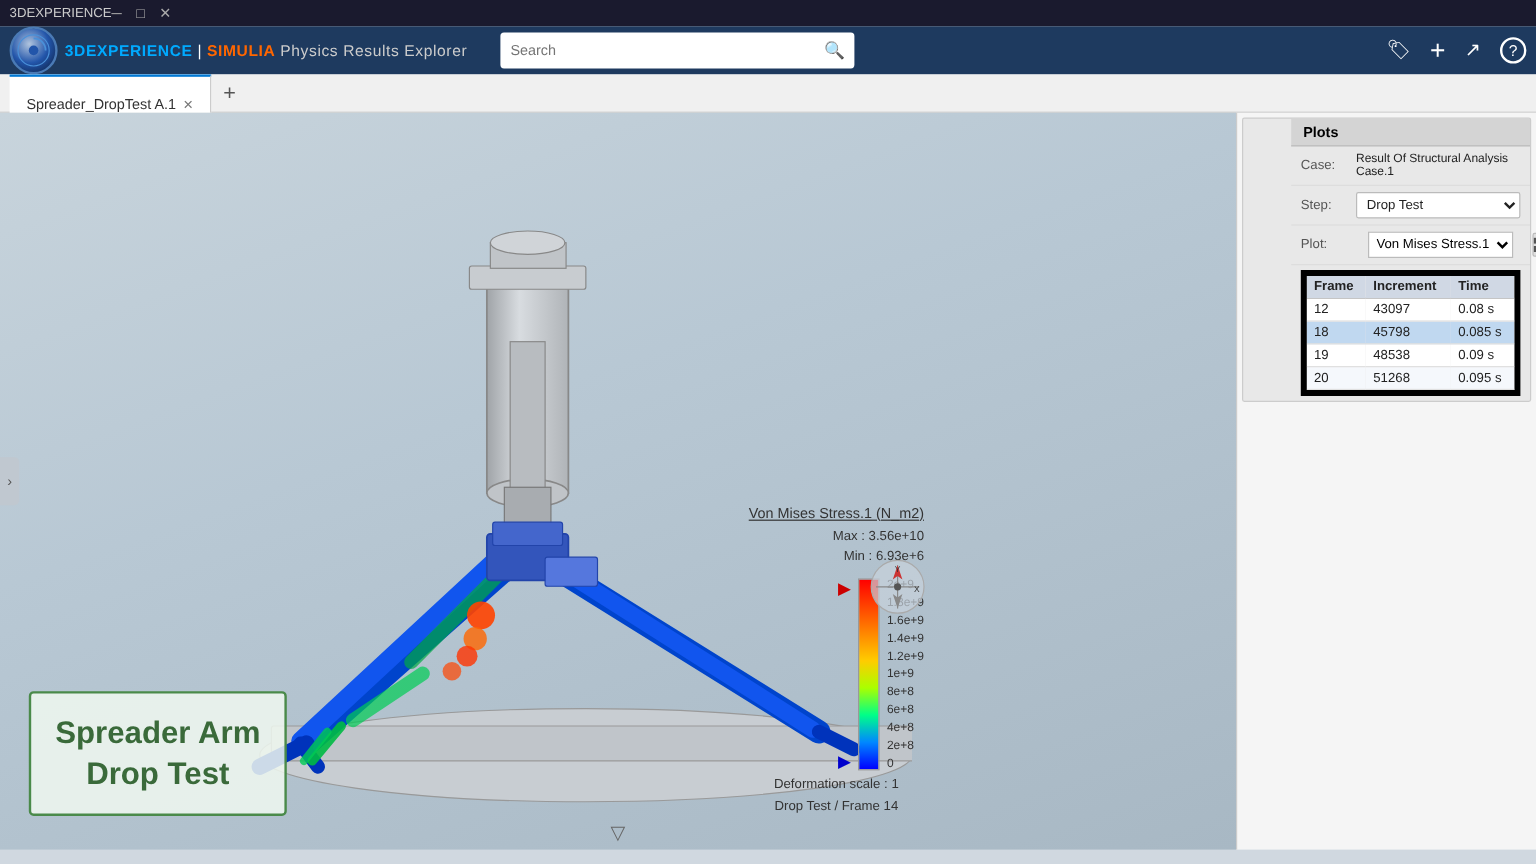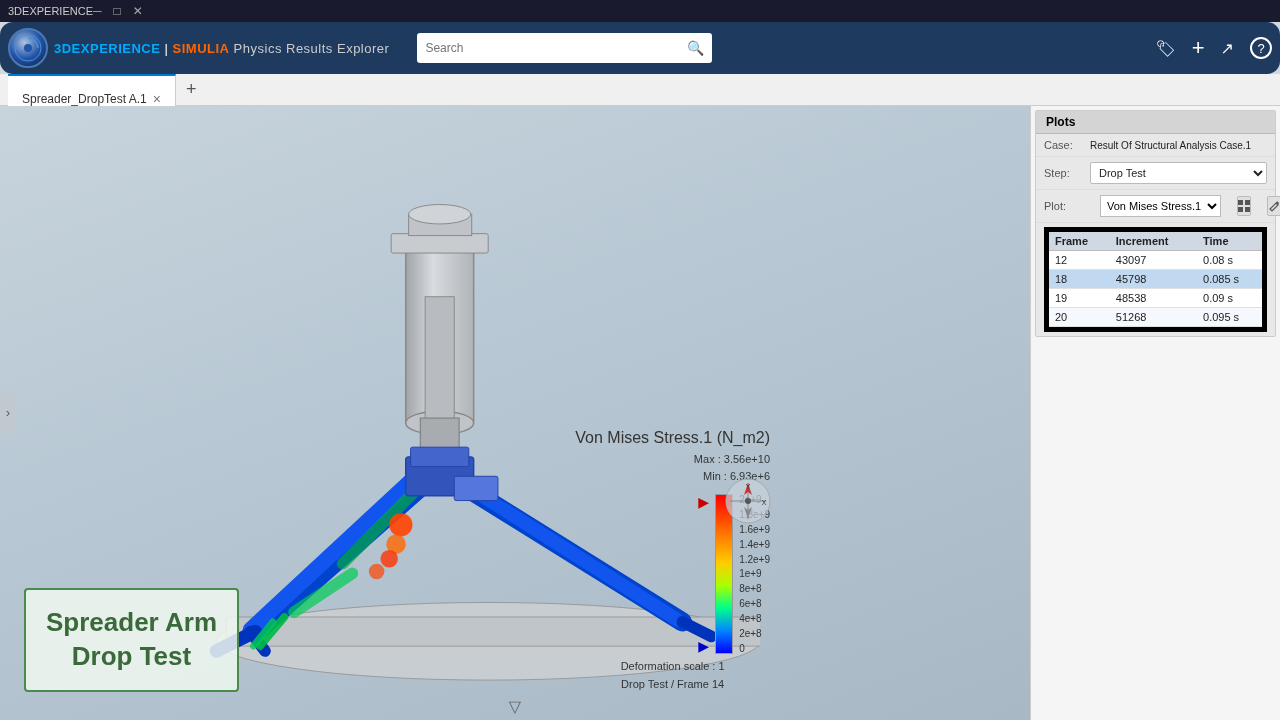--- a/index.html
+++ b/index.html
@@ -9,22 +9,22 @@
     #titlebar {
       width: 100%; height: 22px; background: #1a1a2e;
       display: flex; align-items: center; padding: 0 8px;
       color: #ccc; font-size: 11px; user-select: none;
     }
     #titlebar .win-controls { display: flex; gap: 12px; }
     #titlebar .win-controls span { cursor: pointer; font-size: 12px; color: #aaa; }
 
     
     #navbar {
-      width: 100%; height: 52px; background: #1e3a5f;
-      display: flex; align-items: center; padding: 0 8px; gap: 8px; border-radius: 13px;
+      width: 100%; height: 40px; background: #1e3a5f;
+      display: flex; align-items: center; padding: 0 8px; gap: 8px;
     }
     #navbar .logo-area { display: flex; align-items: center; gap: 6px; }
     #navbar .logo-circle {
       width: 40px; height: 40px; border-radius: 50%;
       background: radial-gradient(circle at 40% 35%, #b0c4de, #2255aa, #0a1a3a);
       border: 2px solid #4a7ab5; display: flex; align-items: center; justify-content: center;
       font-size: 10px; color: #fff; font-weight: bold;
     }
     #navbar .brand-text { color: #fff; font-size: 13px; font-weight: 300; letter-spacing: 0.5px; }
     #navbar .brand-text span.exp { color: #00aaff; font-weight: 700; }
@@ -87,21 +87,21 @@
       text-align: center;
     }
     #label-box .label-text {
       font-size: 26px; font-weight: 700; color: #3a6a3a; line-height: 1.3;
     }
 
     
     #legend {
       position: absolute; right: 260px; bottom: 30px;
     }
-    #legend .legend-title { font-size: 16px; color: #333; margin-bottom: 4px; text-align: right; }
+    #legend .legend-title { font-size: 12px; color: #333; margin-bottom: 4px; text-align: right; text-decoration: underline; }
     #legend .legend-stats { font-size: 11px; color: #333; line-height: 1.6; text-align: right; margin-bottom: 8px; }
     #legend .colorbar-container { display: flex; align-items: flex-start; gap: 6px; justify-content: flex-end; }
     #legend .colorbar {
       width: 18px; height: 160px;
       background: linear-gradient(to bottom, #ff0000, #ff4400, #ff8800, #ffcc00, #aaff00, #00ff88, #0088ff, #0000ff);
       border: 1px solid #999;
     }
     #legend .colorbar-labels { display: flex; flex-direction: column; justify-content: space-between; height: 160px; }
     #legend .colorbar-labels span { font-size: 10px; color: #333; }
     #legend .legend-footer { font-size: 11px; color: #333; margin-top: 6px; text-align: center; }
@@ -121,20 +121,21 @@
     
     #right-panel {
       width: 250px; background: #f5f5f5; border-left: 1px solid #ccc;
       display: flex; flex-direction: column;
     }
 
     
     #plots-panel {
       background: #e8e8e8; border: 1px solid #ccc; margin: 4px;
       border-radius: 2px;
+      padding-left: 40px;
     }
     #plots-header {
       background: #d4d4d4; padding: 4px 10px; font-weight: 600; font-size: 12px;
       border-bottom: 1px solid #bbb;
     }
     .panel-row {
       display: flex; align-items: center; padding: 5px 8px; gap: 6px; border-bottom: 1px solid #ddd;
     }
     .panel-row .row-label { color: #555; font-size: 11px; flex: 0 0 40px; }
     .panel-row .row-value { font-size: 11px; color: #222; flex: 1; }

